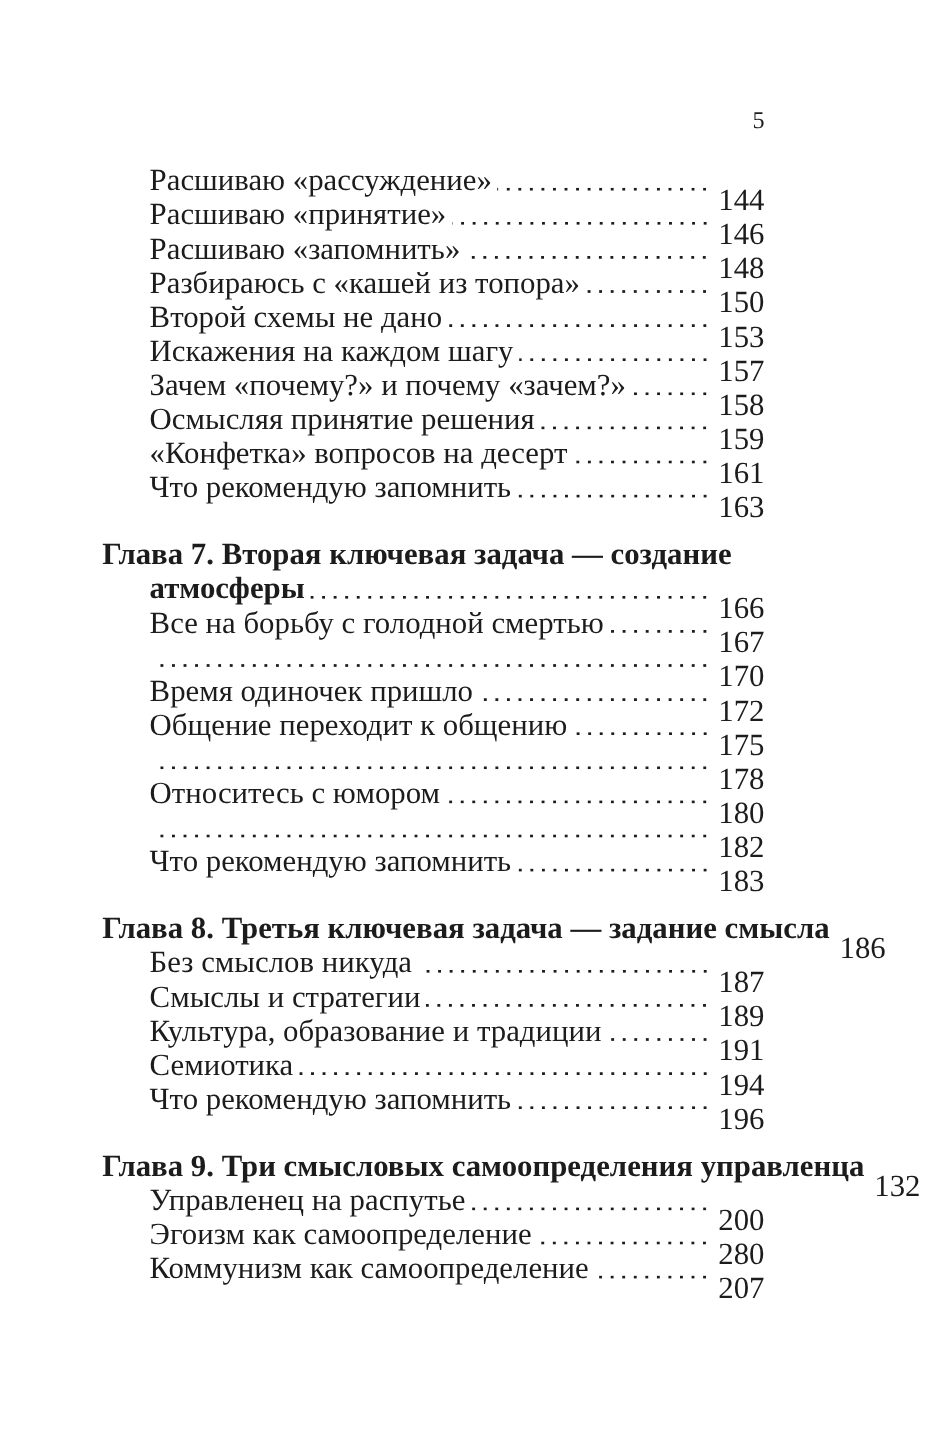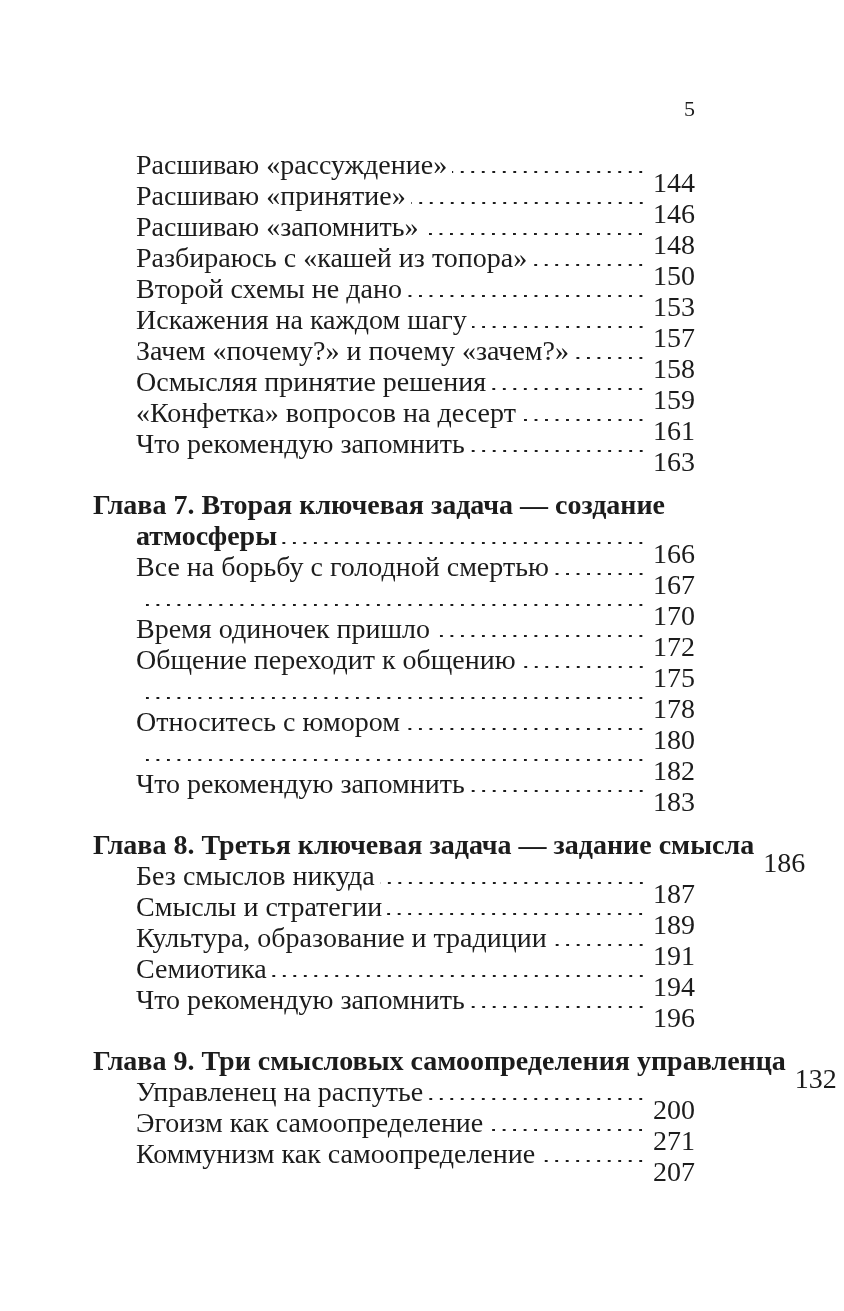--- a/index.html
+++ b/index.html
@@ -205,21 +205,21 @@
           <span class="pagenum">132</span>
         </div>
         <div class="row indent">
           <span class="title">Управленец на распутье</span>
           <span class="leader"></span>
           <span class="pagenum">200</span>
         </div>
         <div class="row indent">
           <span class="title">Эгоизм как самоопределение</span>
           <span class="leader"></span>
-          <span class="pagenum">271</span>
+          <span class="pagenum">280</span>
         </div>
         <div class="row indent">
           <span class="title">Коммунизм как самоопределение</span>
           <span class="leader"></span>
           <span class="pagenum">207</span>
         </div>
       </div>
     </div>
 </div>
 

